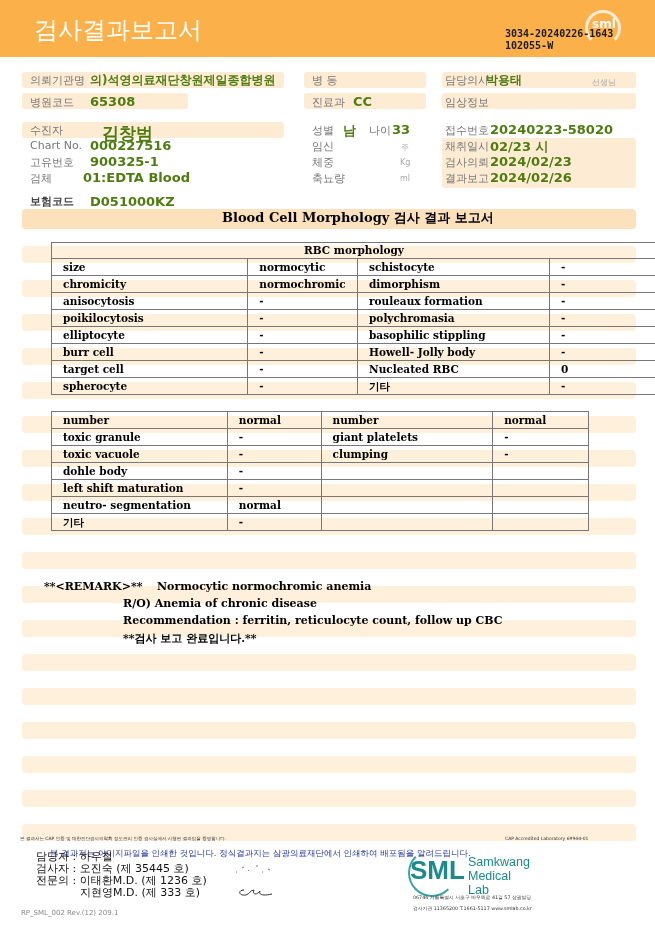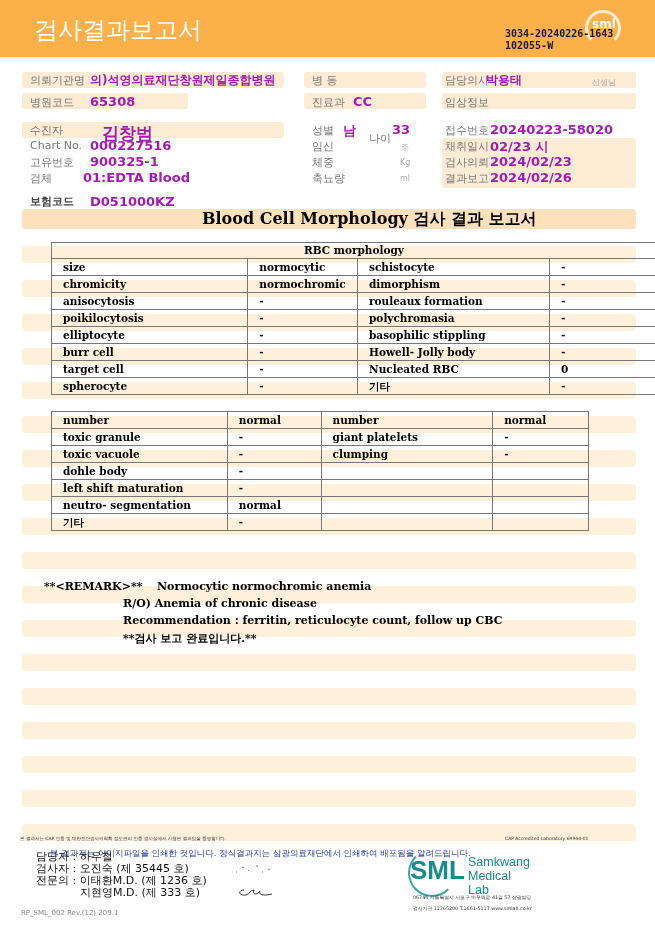--- a/index.html
+++ b/index.html
@@ -7,27 +7,27 @@
   body { position: relative; font-family: "DejaVu Sans", sans-serif; color: #000; }
 
   .header { position: absolute; left: 0; top: 0; width: 655px; height: 57px; background: #fbb04a; }
   .header .title { position: absolute; left: 34px; top: 14px; font-size: 24px; color: #ffffff; letter-spacing: 0; font-family: "DejaVu Sans", sans-serif; }
   .header .docno { position: absolute; left: 505px; top: 28px; font-size: 10px; font-weight: bold; line-height: 12px; color: #1a1a1a; font-family: "DejaVu Sans Mono", monospace; }
   .header .logo { position: absolute; left: 585px; top: 10px; width: 36px; height: 36px; border: 3px solid rgba(255,255,255,0.75); border-radius: 50%; border-bottom-color: transparent; }
   .header .logo span { position: absolute; left: 4px; top: 4px; font-size: 12px; color: rgba(255,255,255,0.9); font-weight: bold; }
 
   .band { position: absolute; background: #fdebd3; border-radius: 3px; }
   .lbl { position: absolute; font-size: 11px; color: #777; white-space: nowrap; }
-  .val { position: absolute; font-size: 13px; font-weight: bold; white-space: nowrap; color: #a21caf; }
+  .val { position: absolute; font-size: 13px; font-weight: bold; white-space: nowrap; color: #4d7c0f; }
   .unit { position: absolute; font-size: 8px; color: #aaa; }
 
   .stripe { position: absolute; left: 22px; width: 614px; height: 17px; background: #fff0dc; border-radius: 4px; }
 
   .section-title { position: absolute; left: 22px; top: 209px; width: 614px; height: 20px; background: #fde1bd; border-radius: 4px; }
-  .section-title span { position: absolute; left: 180px; top: 0px; font-size: 16px; font-weight: bold; font-family: "DejaVu Serif", serif; }
+  .section-title span { position: absolute; left: 200px; top: 0px; font-size: 13px; font-weight: bold; font-family: "DejaVu Serif", serif; }
 
   table.morph { position: absolute; border-collapse: collapse; font-family: "DejaVu Serif", serif; font-size: 10.5px; font-weight: bold; }
   table.morph td { border: 1px solid #777; height: 17px; padding: 0 0 0 11px; white-space: nowrap; line-height: 15px; }
   table.morph td.head { text-align: center; padding: 0; }
   table.morph tr.hdr td { height: 16px; }
 
   .remark { position: absolute; font-family: "DejaVu Serif", serif; font-size: 11px; font-weight: bold; white-space: nowrap; }
 
   .fine { position: absolute; font-size: 4.5px; color: #333; white-space: nowrap; }
   .notice { position: absolute; left: 50px; top: 848px; font-size: 8.5px; color: #2233aa; white-space: nowrap; }
@@ -77,21 +77,21 @@
 <div class="lbl" style="left:30px;top:171px;">검체</div>
 <div class="val" style="left:83px;top:170px;">01:EDTA Blood</div>
 <div class="lbl" style="left:30px;top:194px;font-weight:bold;color:#444;font-family:'DejaVu Serif',serif;">보험코드</div>
 <div class="val" style="left:90px;top:194px;">D051000KZ</div>
 
 <div class="lbl" style="left:312px;top:73px;">병  동</div>
 <div class="lbl" style="left:312px;top:95px;">진료과</div>
 <div class="val" style="left:353px;top:94px;">CC</div>
 <div class="lbl" style="left:312px;top:123px;">성별</div>
 <div class="val" style="left:343px;top:122px;">남</div>
-<div class="lbl" style="left:369px;top:123px;margin-top:8px;">나이</div>
+<div class="lbl" style="left:369px;top:123px;">나이</div>
 <div class="val" style="left:392px;top:122px;">33</div>
 <div class="lbl" style="left:312px;top:139px;">임신</div>
 <div class="unit" style="left:401px;top:142px;">주</div>
 <div class="lbl" style="left:312px;top:155px;">체중</div>
 <div class="unit" style="left:400px;top:158px;">Kg</div>
 <div class="lbl" style="left:312px;top:171px;">축뇨량</div>
 <div class="unit" style="left:400px;top:174px;">ml</div>
 
 <div class="lbl" style="left:445px;top:73px;">담당의사</div>
 <div class="val" style="left:486px;top:72px;font-size:12px;">박용태</div>

